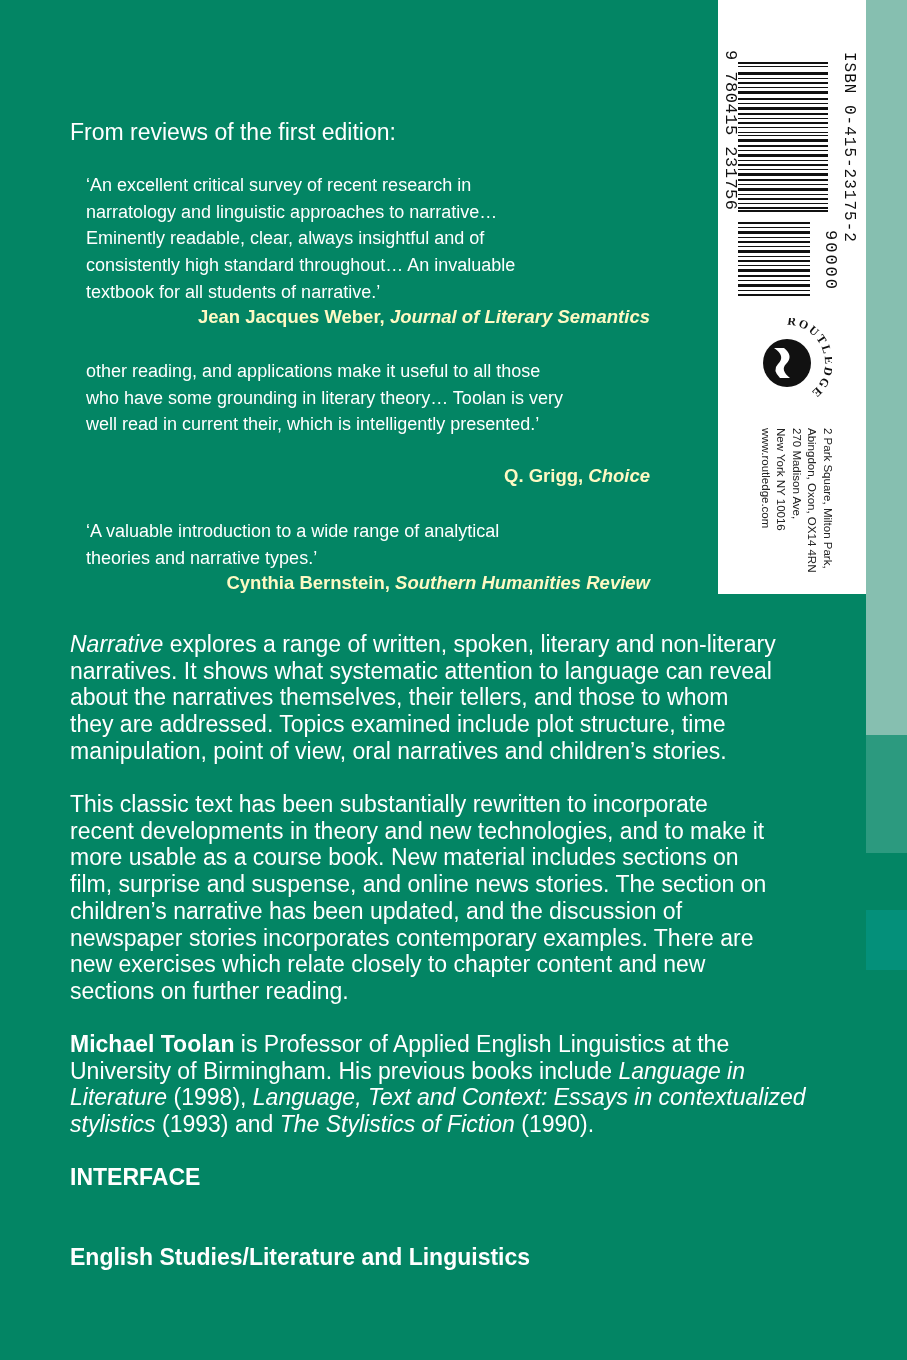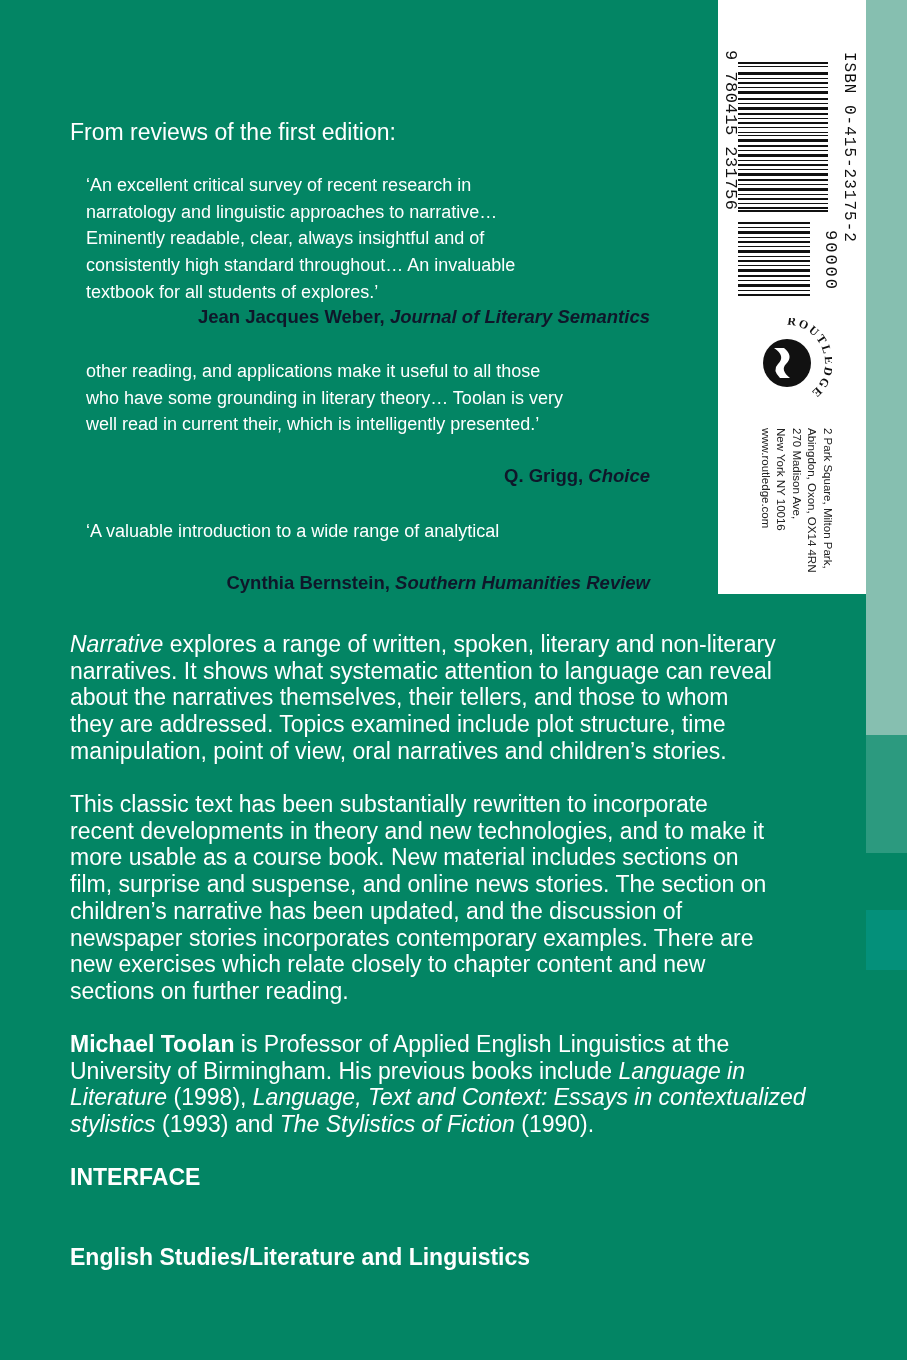--- a/index.html
+++ b/index.html
@@ -6,21 +6,21 @@
   body {
     width: 907px; height: 1360px; overflow: hidden; position: relative;
     background: #038564;
     font-family: "Liberation Sans", sans-serif;
     color: #ffffff;
   }
   .content { position: absolute; left: 70px; top: 0; width: 580px; }
   .p { position: absolute; left: 0; font-size: 23px; line-height: 26.7px; white-space: nowrap; }
   .intro { top: 119px; }
   .quote { font-weight: normal; font-size: 18px; margin-left: 16px; }
-  .attr { position: absolute; right: 0; text-align: center; color: #0f172a; font-weight: bold; font-size: 18.5px; white-space: nowrap; }
+  .attr { position: absolute; right: 0; text-align: center; color: #fef9c3; font-weight: bold; font-size: 18.5px; white-space: nowrap; }
   .attr i { font-weight: bold; }
   .q1 { top: 172px; }
   .a1 { top: 306px; }
   .q2 { top: 358px; }
   .a2 { top: 465px; }
   .q3 { top: 518px; }
   .a3 { top: 572px; }
   .d1 { top: 631px; }
   .d2 { top: 791px; }
   .bio { top: 1031px; }
@@ -50,37 +50,38 @@
 <body>
 
 <div class="content">
   <div class="p intro">From reviews of the first edition:</div>
 
   <div class="p quote q1">
     <span class="line">‘An excellent critical survey of recent research in</span>
     <span class="line">narratology and linguistic approaches to narrative…</span>
     <span class="line">Eminently readable, clear, always insightful and of</span>
     <span class="line">consistently high standard throughout… An invaluable</span>
-    <span class="line">textbook for all students of explores.’</span>
+    <span class="line">textbook for all students of narrative.’</span>
   </div>
   <div class="attr a1">
     <span>Jean Jacques Weber,</span> <i>Journal of Literary Semantics</i>
   </div>
 
   <div class="p quote q2">
     <span class="line">other reading, and applications make it useful to all those</span>
     <span class="line">who have some grounding in literary theory… Toolan is very</span>
     <span class="line">well read in current their, which is intelligently presented.’</span>
   </div>
   <div class="attr a2">
     <span>Q. Grigg,</span> <i>Choice</i>
   </div>
 
   <div class="p quote q3">
     <span class="line">‘A valuable introduction to a wide range of analytical</span>
+    <span class="line">theories and narrative types.’</span>
   </div>
   <div class="attr a3">
     <span>Cynthia Bernstein,</span> <i>Southern Humanities Review</i>
   </div>
 
   <div class="p d1">
     <span class="line"><i>Narrative</i><span> explores a range of written, spoken, literary and non-literary</span></span>
     <span class="line">narratives. It shows what systematic attention to language can reveal</span>
     <span class="line">about the narratives themselves, their tellers, and those to whom</span>
     <span class="line">they are addressed. Topics examined include plot structure, time</span>

